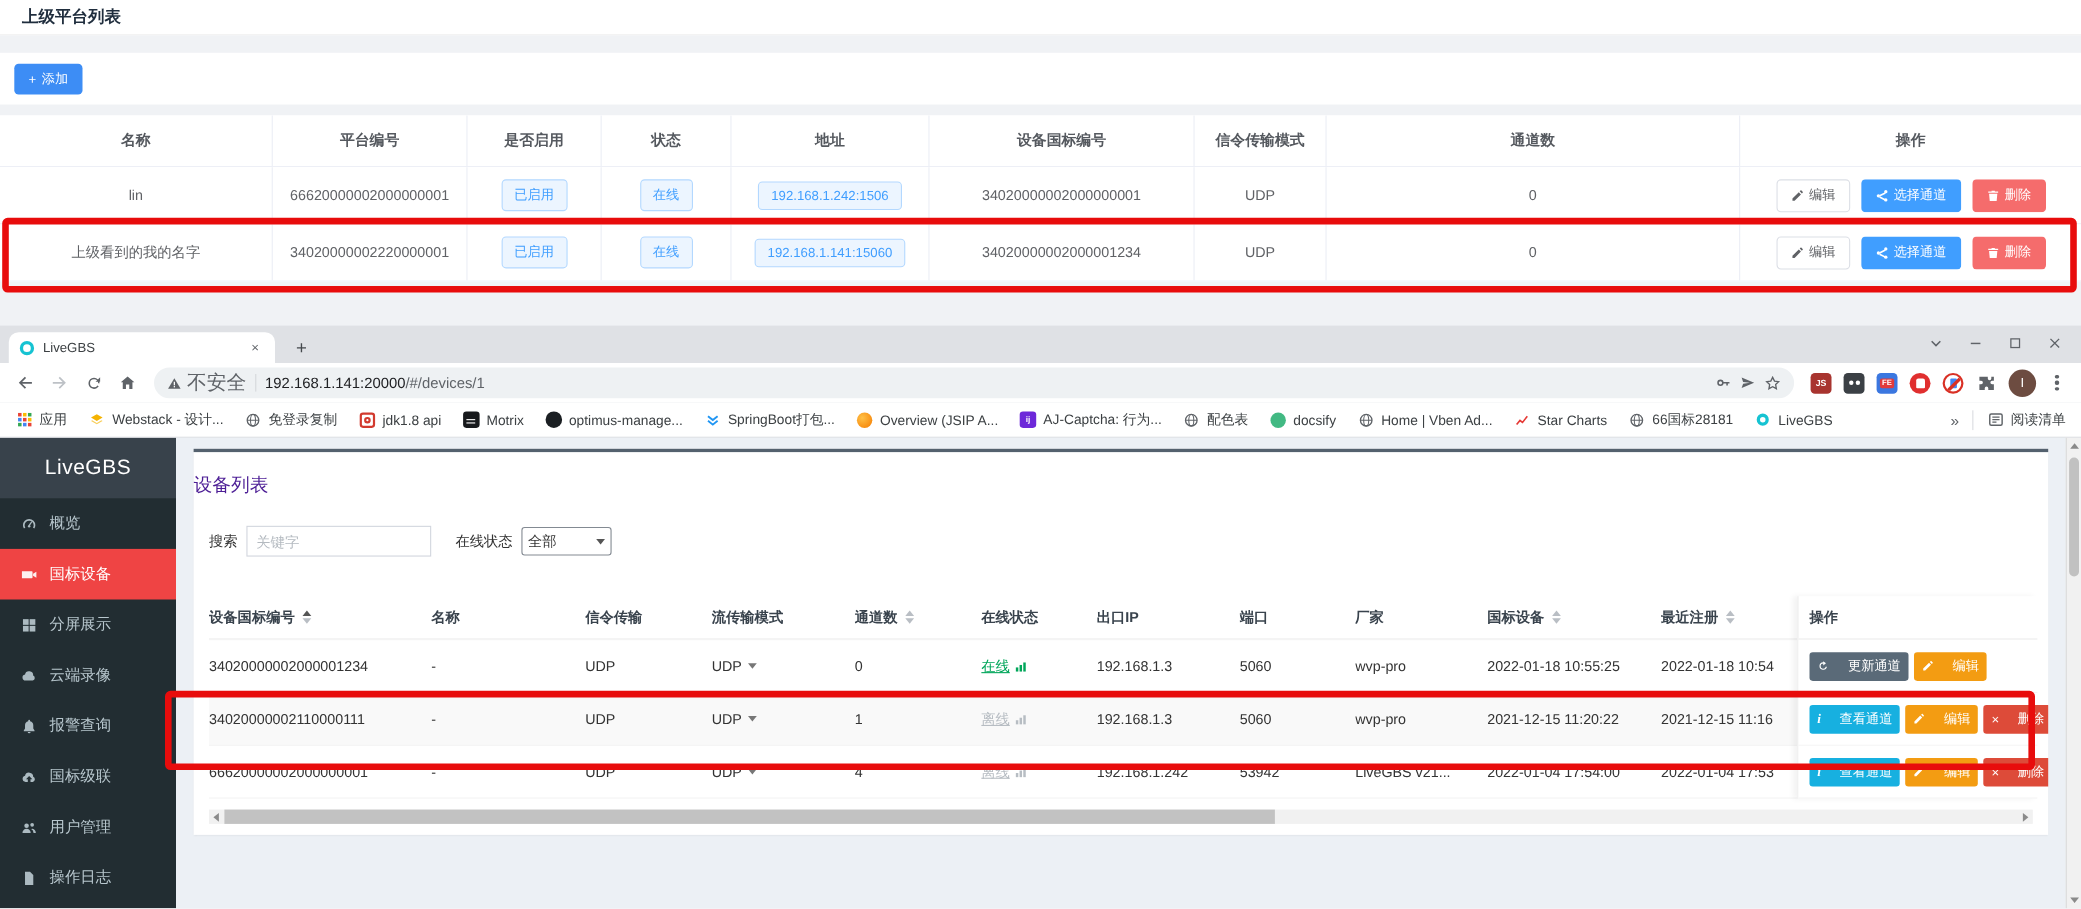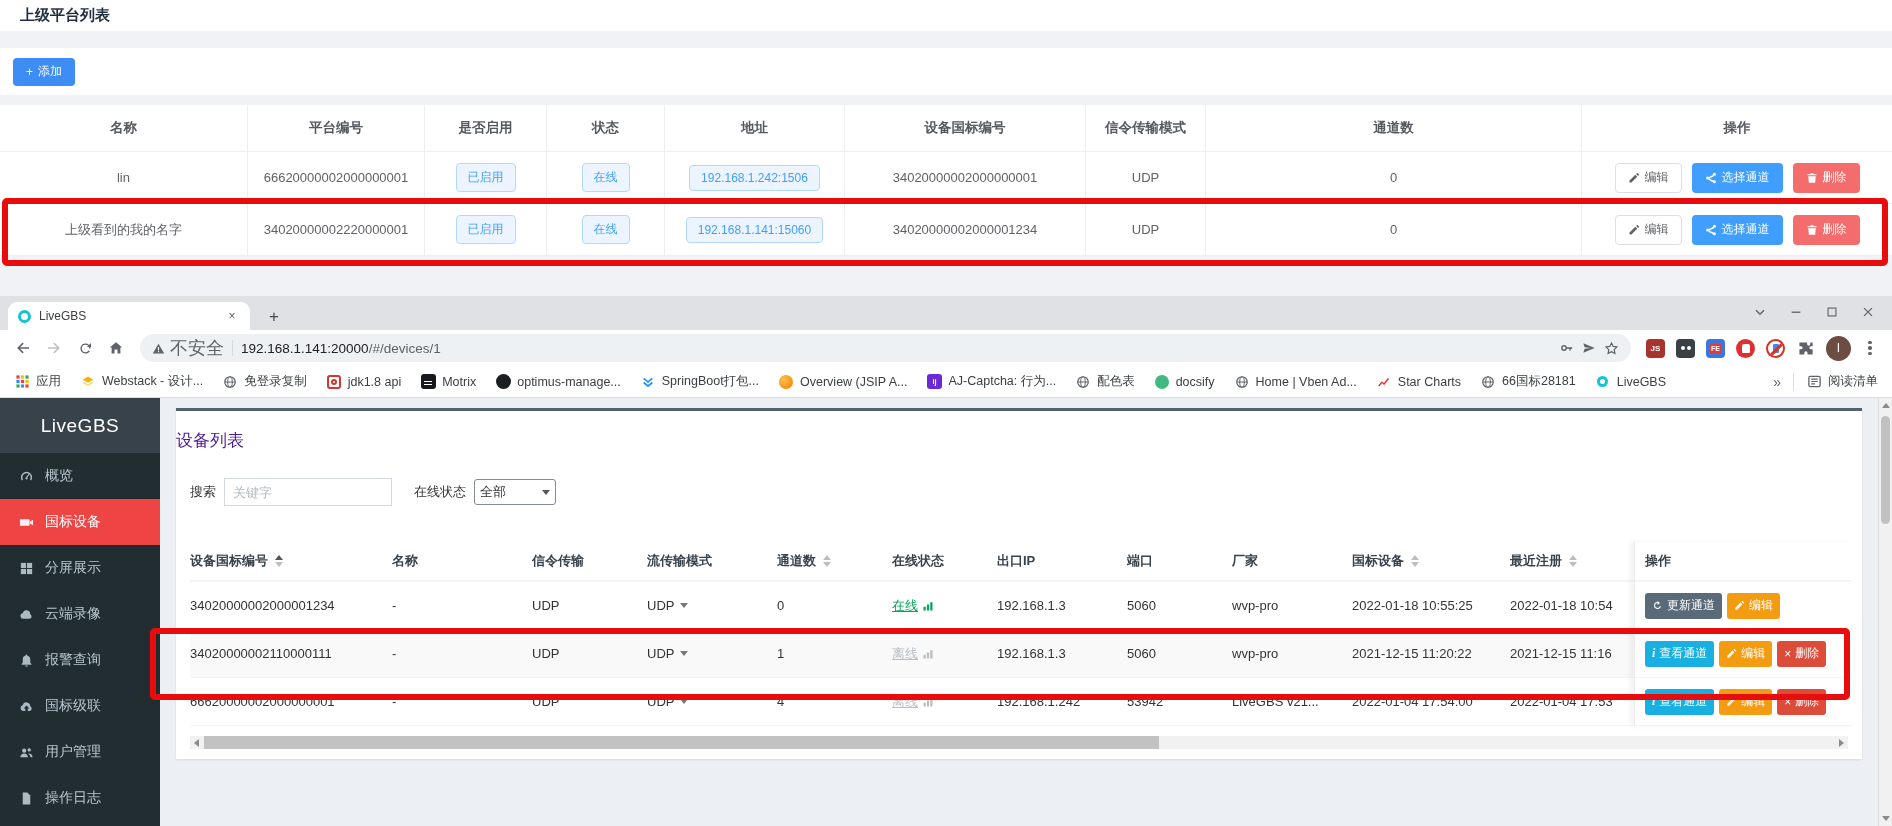--- a/index.html
+++ b/index.html
@@ -145,21 +145,21 @@
   .online{color:#00a65a;text-decoration:underline;display:flex;align-items:center;gap:4px;cursor:pointer}
   .offline{color:#b7bdc3;text-decoration:underline;display:flex;align-items:center;gap:4px;cursor:pointer}
   .udpsel{display:flex;align-items:center;gap:6px;cursor:pointer}
   .udpsel .caret{border-top-color:#777}
   .opcol{position:absolute;top:0;left:1444px;width:218px;height:184px;background:#fff;
     border-left:1px solid #ececec;box-shadow:-4px 0 5px rgba(0,0,0,.05)}
   .ophead{height:40px;display:flex;align-items:center;padding-left:10px;font-weight:bold;
     color:#39434d;border-bottom:2px solid #f4f4f4}
   .opcell{height:48px;display:flex;align-items:center;gap:5px;padding-left:10px;border-bottom:1px solid #f4f4f4;background:#fff}
   .abtn{height:26px;border:none;border-radius:3px;color:#fff;font-size:12px;display:inline-flex;
-    align-items:center;gap:4px;padding:0 7px;cursor:pointer;white-space:nowrap}
+    align-items:center;gap:17px;padding:0 7px;cursor:pointer;white-space:nowrap}
   .abtn .ic{width:11px;height:11px}
   .abtn-dark{background:#5a6a78}
   .abtn-info{background:#17b0e0}
   .abtn-warn{background:#f39c12}
   .abtn-danger{background:#dd4b39}
   .abtn i{font-style:italic;font-weight:bold;font-family:"Liberation Serif",serif}
   .hscroll{margin:10px 14px 0;height:13px;background:#f1f1f1;position:relative;display:flex;
     align-items:center;justify-content:space-between;padding:0 4px}
   .harrow{width:0;height:0;border-top:4px solid transparent;border-bottom:4px solid transparent;cursor:pointer}
   .harrow.left{border-right:5px solid #8a8a8a}

